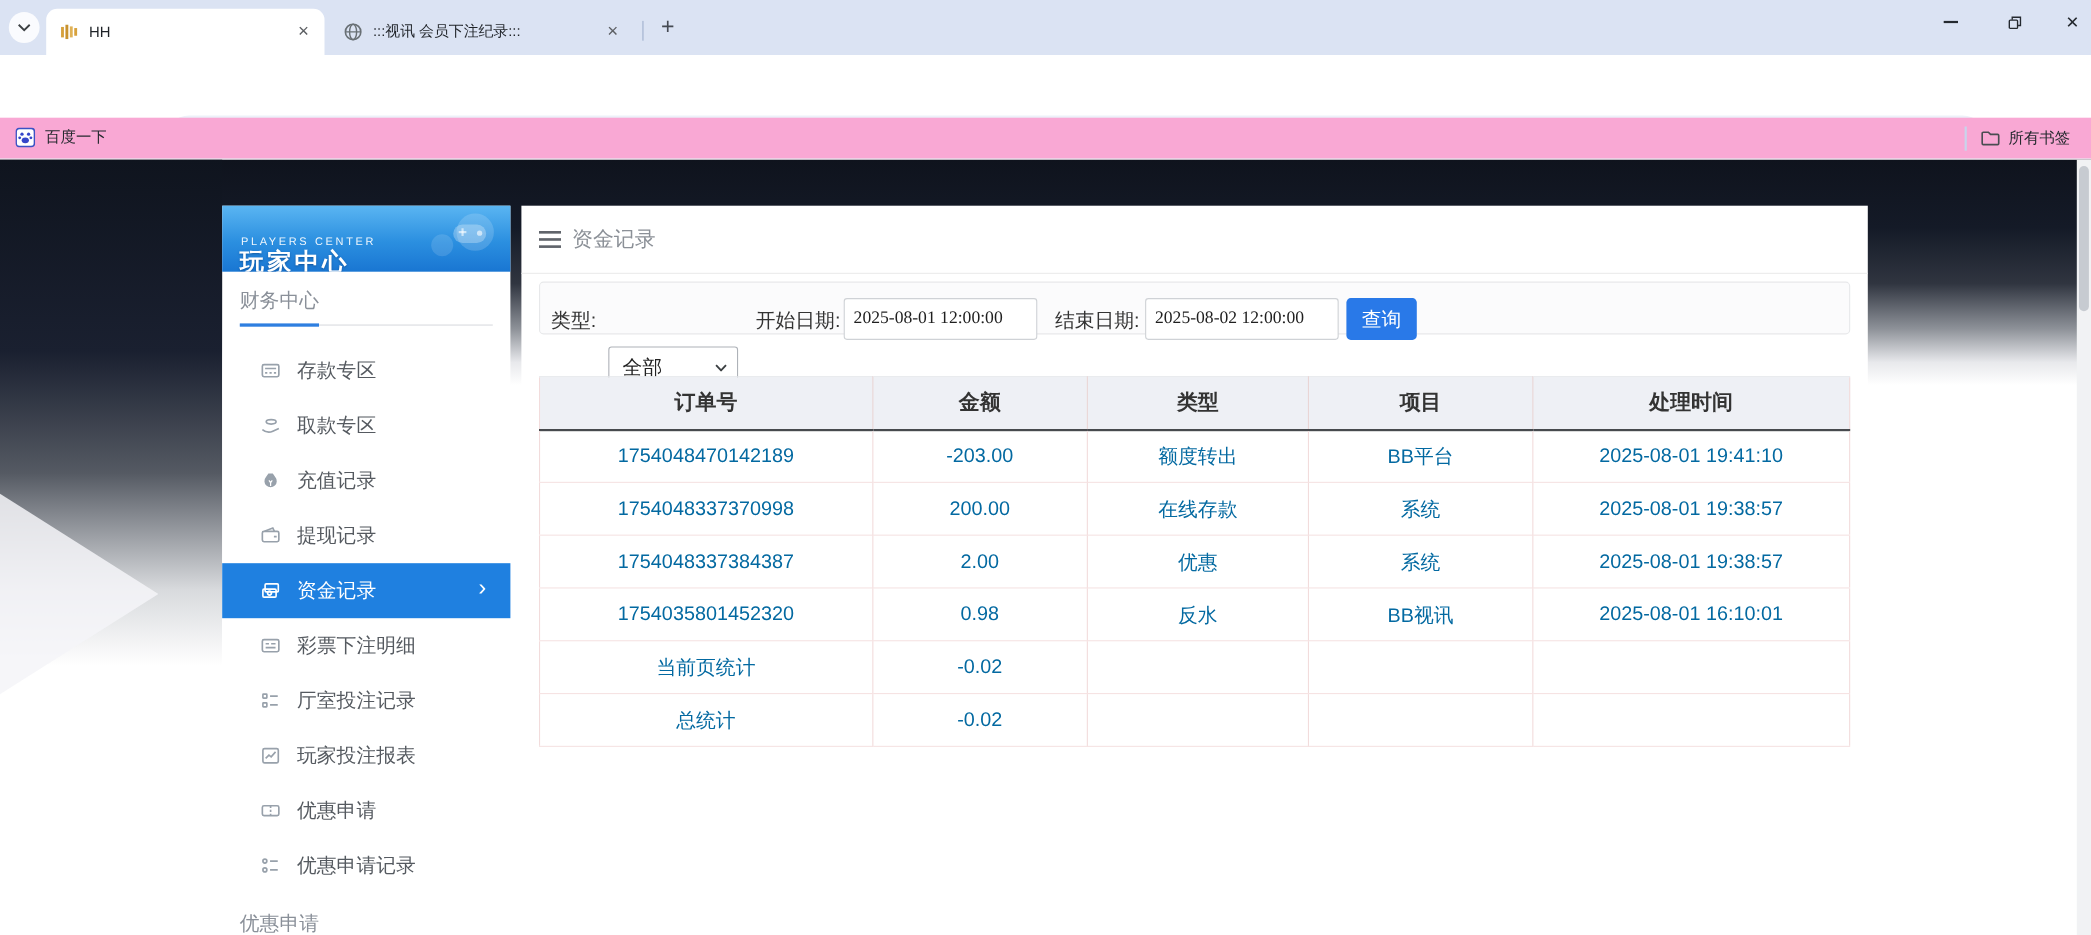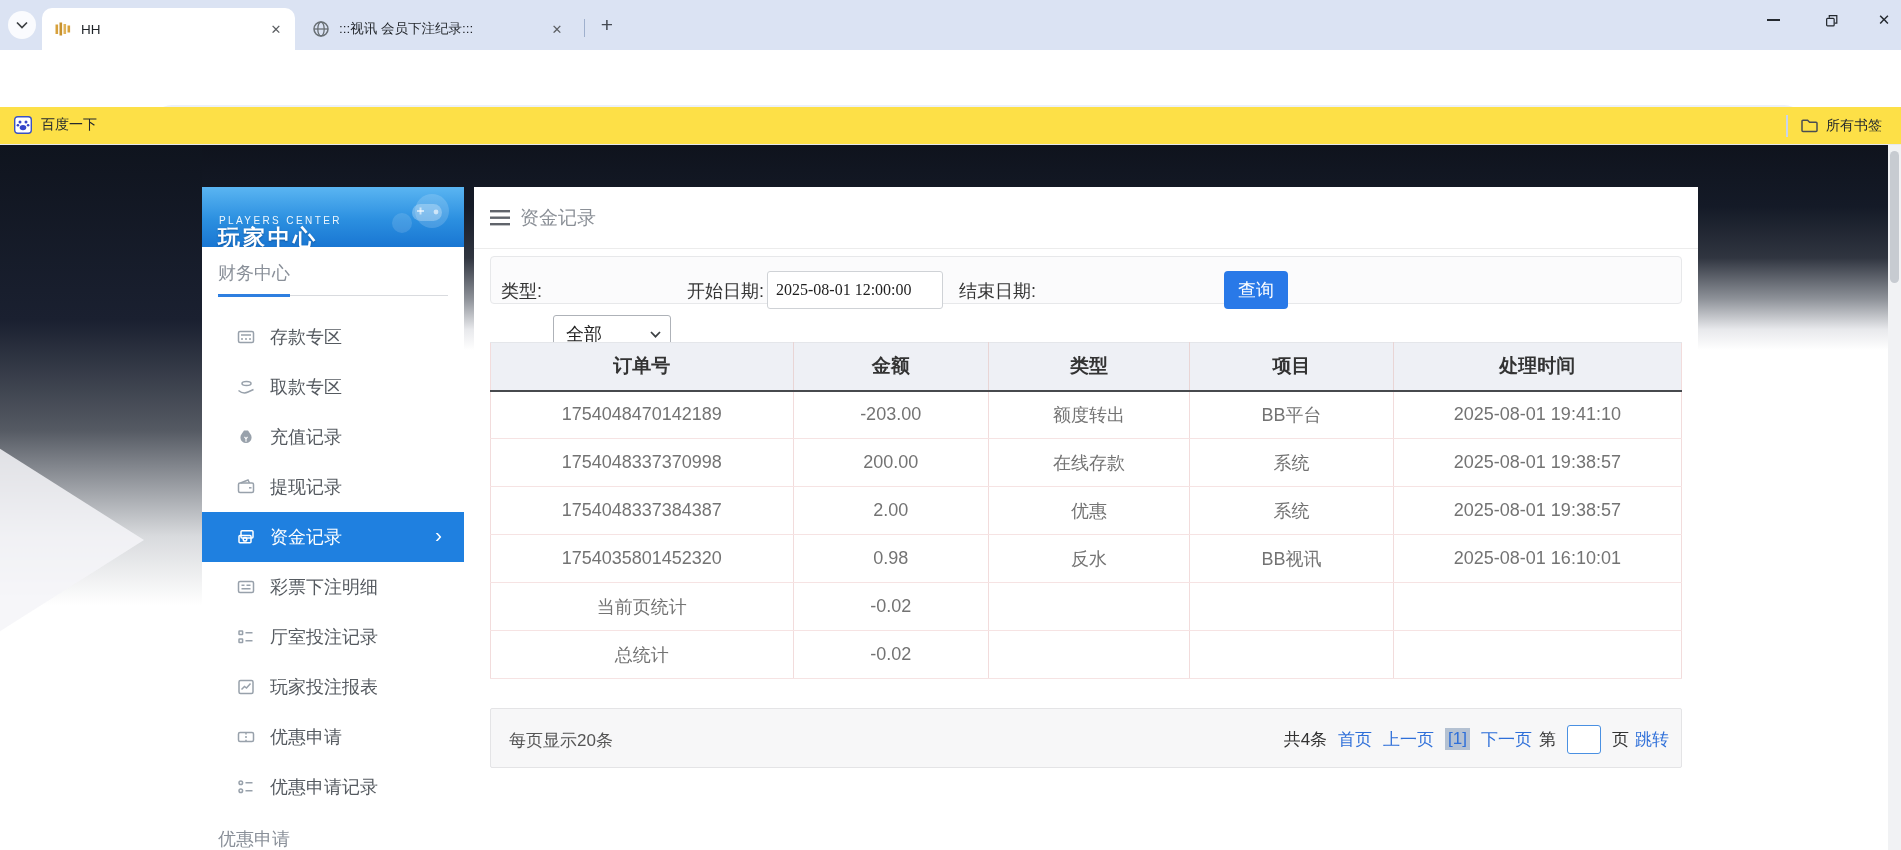--- a/index.html
+++ b/index.html
@@ -32,21 +32,21 @@
   .omni { position:absolute; left:150px; top:55px; width:1656px; height:44px; border-radius:22px; background:#edf1f9;
     display:flex; align-items:center; }
   .omni .tune { margin-left:15px; flex:0 0 auto; }
   .omni .url { margin-left:14px; font-size:17px; color:#1d1f23; white-space:nowrap; flex:1; }
   .omni .star { margin-right:16px; font-size:19px; color:#474b50; }
   .avatar { position:absolute; left:1830px; top:60px; width:34px; height:34px; border-radius:50%; background:#cfe1fb;
     display:flex; align-items:center; justify-content:center; }
   .kebab { position:absolute; left:1880px; top:62px; width:18px; height:30px; font-size:19px; color:#4a4d52;
     display:flex; align-items:center; justify-content:center; letter-spacing:0; }
 
-  .bookmarksbar { position:absolute; left:0; top:107px; width:1901px; height:38px; background:#fde047;
+  .bookmarksbar { position:absolute; left:0; top:107px; width:1901px; height:38px; background:#f9a8d4;
     border-bottom:1px solid #e6e8ee; }
   .bm-left { position:absolute; left:14px; top:9px; display:flex; align-items:center; gap:9px; }
   .bm-label { font-size:14px; color:#24292e; }
   .bm-sep { position:absolute; left:1786px; top:8px; width:2px; height:22px; background:#c9d4ec; }
   .bm-right { position:absolute; left:1800px; top:9px; display:flex; align-items:center; gap:7px; width:110px; overflow:hidden; }
 
   
   .page { position:absolute; left:0; top:145px; width:1901px; height:705px; background:#fff; overflow:hidden; }
   .band { position:absolute; left:0; top:0; width:1901px; height:205px;
     background:linear-gradient(180deg,#0f131d 0%,#141a27 30%,#303540 55%,#8d9198 75%,#e8e9ec 90%,#ffffff 100%); }
@@ -94,21 +94,21 @@
   .finput { position:absolute; top:14px; height:38px; border:1px solid #cfd2d6; border-radius:3px; background:#fff;
     font-size:16px; color:#1f1f1f; padding:0 8px; font-family:Liberation Serif, serif; }
   .searchbtn { position:absolute; left:733px; top:14px; width:64px; height:38px; background:#2979e8; color:#fff;
     font-size:18px; border:none; border-radius:4px; }
 
   .dtable { position:absolute; left:16px; top:155px; width:1192px; border-collapse:collapse; table-layout:fixed;
     border-left:1px solid #f2dcdc; border-right:1px solid #f2dcdc; border-bottom:1px solid #cfd2d6; }
   .dtable th { height:48px; background:#eef0f5; border-top:1px solid #e4e6ea; border-bottom:2px solid #474a4e;
     border-right:1px solid #e9d5d5; font-size:19px; color:#333; font-weight:bold; text-align:center; }
   .dtable td { height:48px; border-bottom:1px solid #f6e3e3; border-right:1px solid #f2dcdc;
-    font-size:18px; color:#737373; text-align:center; background:#fff; }
+    font-size:18px; color:#0369a1; text-align:center; background:#fff; }
   .dtable th:last-child, .dtable td:last-child { border-right:none; }
 
   .pagebox { position:absolute; left:16px; top:521px; width:1192px; height:60px; background:#f7f7f8;
     border:1px solid #e4e4e6; border-radius:2px; }
   .perpage { position:absolute; left:18px; top:20px; font-size:17px; color:#555; }
   .pager { position:absolute; right:12px; top:0; height:60px; display:flex; align-items:center; gap:11px; font-size:17px; }
   .pg-dark { color:#333; }
   .pg-link { color:#2e6fd9; }
   .pg-cur { background:#b4c1d2; color:#2e6fd9; padding:1px 3px; }
   .pg-input { width:34px; height:29px; border:1.5px solid #4a90e2; border-radius:3px; background:#fff; text-align:center;
@@ -340,20 +340,21 @@
         <span class="flabel" style="left:10px;">类型:</span>
         <div class="fselect">
           <span class="val">全部</span>
           <svg class="chev" width="11" height="7" viewBox="0 0 11 7">
             <polyline points="1,1 5.5,5.7 10,1" fill="none" stroke="#3c4043" stroke-width="1.7"></polyline>
           </svg>
         </div>
         <span class="flabel" style="left:196px;">开始日期:</span>
         <input class="finput" style="left: 276px; width: 176px;" value="2025-08-01 12:00:00">
         <span class="flabel" style="left:468px;">结束日期:</span>
+        <input class="finput" style="left: 550px; width: 176px;" value="2025-08-02 12:00:00">
         <button class="searchbtn">查询</button>
       </div>
 
       <table class="dtable">
         <colgroup>
           <col style="width:25.4%">
             <col style="width:16.4%">
             <col style="width:16.9%">
             <col style="width:17.1%">
             <col style="width:24.2%">
@@ -406,33 +407,19 @@
           <tr>
             <td>总统计</td>
             <td>-0.02</td>
             <td></td>
             <td></td>
             <td></td>
           </tr>
         </tbody>
       </table>
 
-      <div class="pagebox">
-        <span class="perpage">每页显示20条</span>
-        <div class="pager">
-          <span class="pg-dark">共4条</span>
-          <span class="pg-link">首页</span>
-          <span class="pg-link">上一页</span>
-          <span class="pg-cur">[1]</span>
-          <span class="pg-link">下一页</span>
-          <span class="pg-dark" style="margin-left:-4px;">第</span>
-          <input class="pg-input" value="" style="">
-          <span class="pg-dark">页</span>
-          <span class="pg-link" style="margin-left:-5px;">跳转</span>
-        </div>
-      </div>
     </section>
 
     <div class="scrollbar">
       <div class="thumb"></div>
     </div>
   </div>
 </div>
 
 </body></html>

